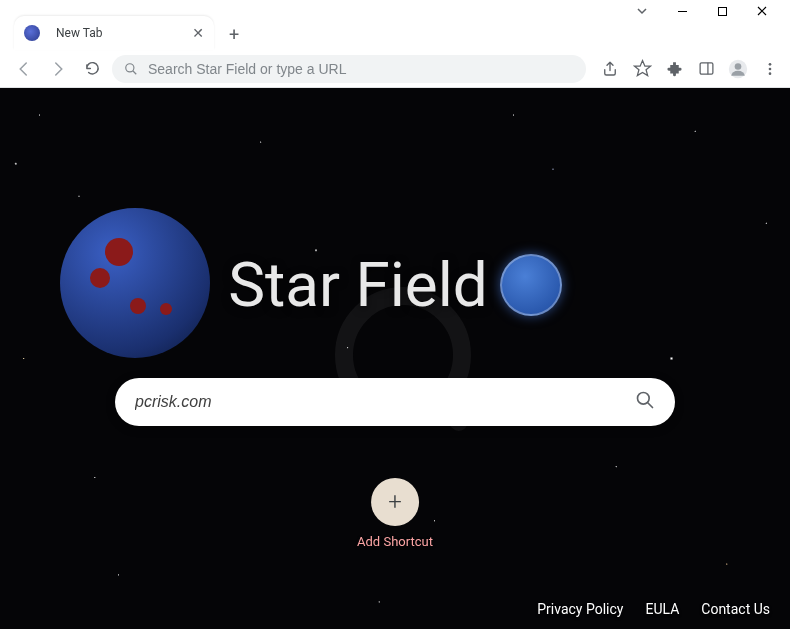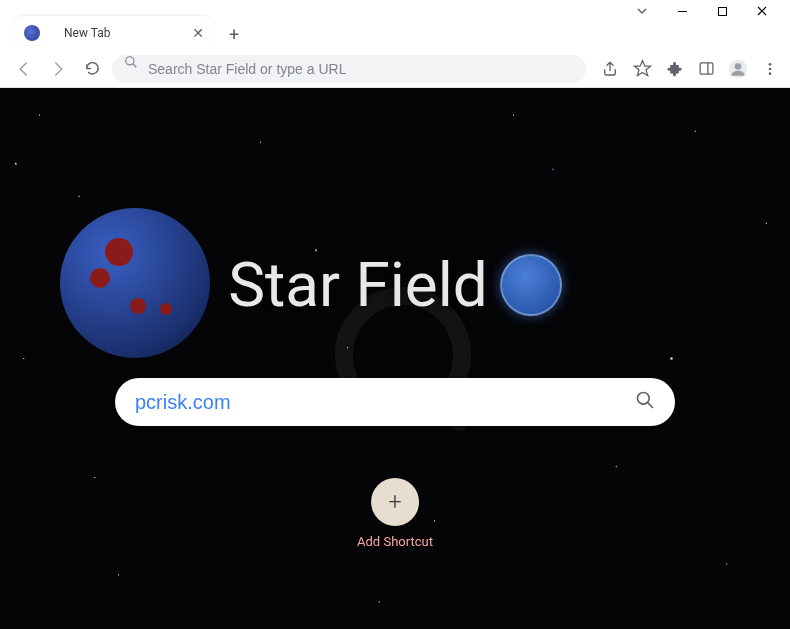--- a/index.html
+++ b/index.html
@@ -29,21 +29,21 @@
   padding-left: 14px;
 }
 .tab {
   height: 34px;
   width: 200px;
   background: #fff;
   border-radius: 10px 10px 0 0;
   display: flex;
   align-items: center;
   padding: 0 10px;
-  gap: 24px;
+  gap: 16px;
   font-size: 12px;
   color: #3c4043;
   box-shadow: 0 -1px 2px rgba(0,0,0,0.08);
   position: relative;
 }
 .tab-favicon {
   width: 16px; height: 16px; border-radius: 50%;
   background: radial-gradient(circle at 40% 40%, #5a6fd8, #2b3a8c);
   flex-shrink: 0;
 }
@@ -59,20 +59,21 @@
   gap: 6px;
 }
 .nav-btn { width: 28px; height: 28px; display:flex; align-items:center; justify-content:center; color:#9aa0a6; cursor:pointer; border-radius:50%;}
 .nav-btn.active { color:#5f6368; }
 .omnibox {
   flex: 1;
   height: 28px;
   background: #f1f3f4;
   border-radius: 14px;
   display: flex;
+  align-items: center;
   padding: 0 12px;
   gap: 10px;
   color: #80868b;
   font-size: 14px;
 }
 .omni-input { border:none; background:transparent; flex:1; color:#202124; font-size:14px; outline:none; }
 .omni-input::placeholder { color:#80868b; }
 .toolbar-right { display:flex; align-items:center; gap:12px; padding-left:8px; }
 .toolbar-icon { width:20px; height:20px; display:flex; align-items:center; justify-content:center; color:#5f6368; cursor:pointer; }
 .content {
@@ -148,21 +149,21 @@
   border: 2px solid rgba(255,255,255,0.3);
   box-shadow: 0 0 12px rgba(80,140,255,0.5);
 }
 .search-container {
   position:absolute; top:290px; left:50%; transform:translateX(-50%);
   width:560px; height:48px; background:#fff; border-radius:24px;
   display:flex; align-items:center; padding:0 20px;
   box-shadow: 0 2px 10px rgba(0,0,0,0.3);
 }
 .search-input {
-  flex:1; border:none; outline:none; font-size:20px; color:#3b82f6;
+  flex:1; border:none; outline:none; font-size:16px; color:#404040;font-style:italic;
 }
 .search-btn { color:#5f6368; cursor:pointer; }
 .shortcut {
   position:absolute; top:390px; left:50%; transform:translateX(-50%);
   display:flex; flex-direction:column; align-items:center; gap:8px;
   cursor:pointer;
 }
 .shortcut-circle {
   width:48px; height:48px; border-radius:50%;
   background:#e8ded0;
@@ -303,13 +304,18 @@
           <line x1="15" y1="15" x2="21" y2="21" stroke="#5f6368" stroke-width="2" stroke-linecap="round"></line>
         </svg>
     </span>
   </div>
 
   <div class="shortcut">
     <div class="shortcut-circle">+</div>
     <div class="shortcut-label">Add Shortcut</div>
   </div>
 
+  <div class="footer-links">
+    <a>Privacy Policy</a>
+    <a>EULA</a>
+    <a>Contact Us</a>
+  </div>
 </div>
 
 </body></html>

